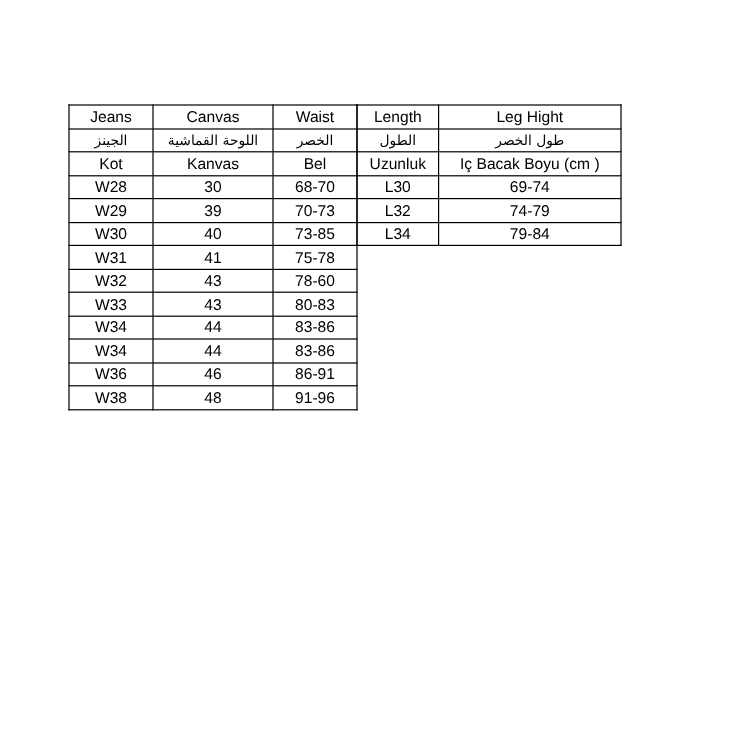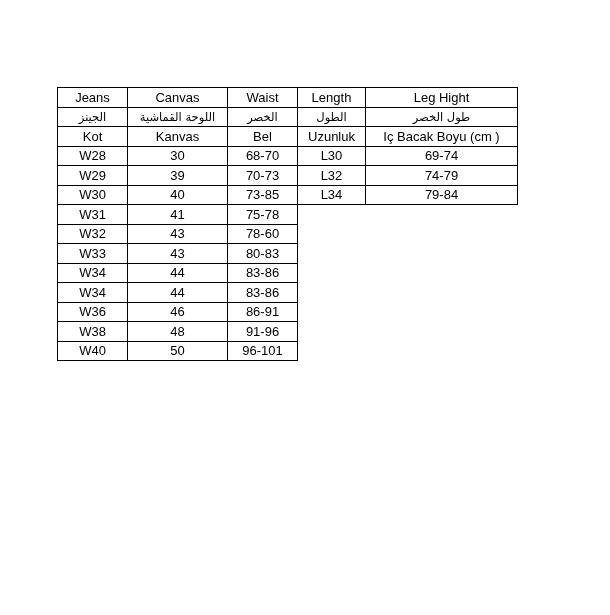--- a/index.html
+++ b/index.html
@@ -120,25 +120,20 @@
         <tr>
           <td>W36</td>
           <td>46</td>
           <td>86-91</td>
         </tr>
         <tr>
           <td>W38</td>
           <td>48</td>
           <td>91-96</td>
         </tr>
-        <tr>
-          <td>W40</td>
-          <td>50</td>
-          <td>96-101</td>
-        </tr>
       </tbody>
     </table>
 
     <table class="size" id="right-table">
       <colgroup>
         <col style="width:68px">
         <col style="width:152px">
       </colgroup>
       <tbody>
         <tr>

